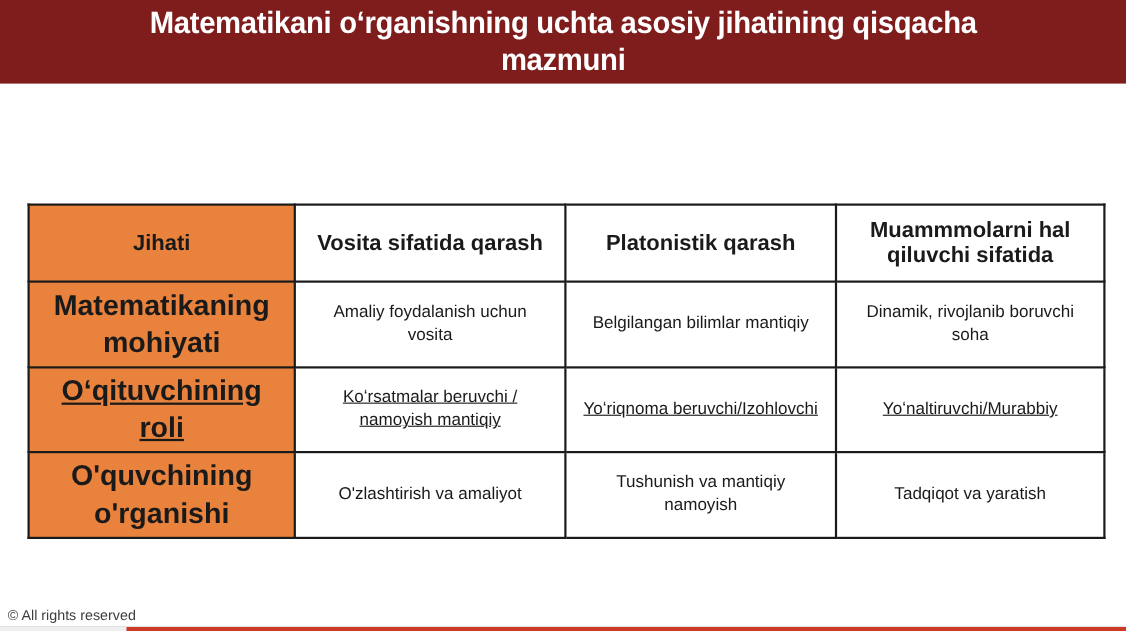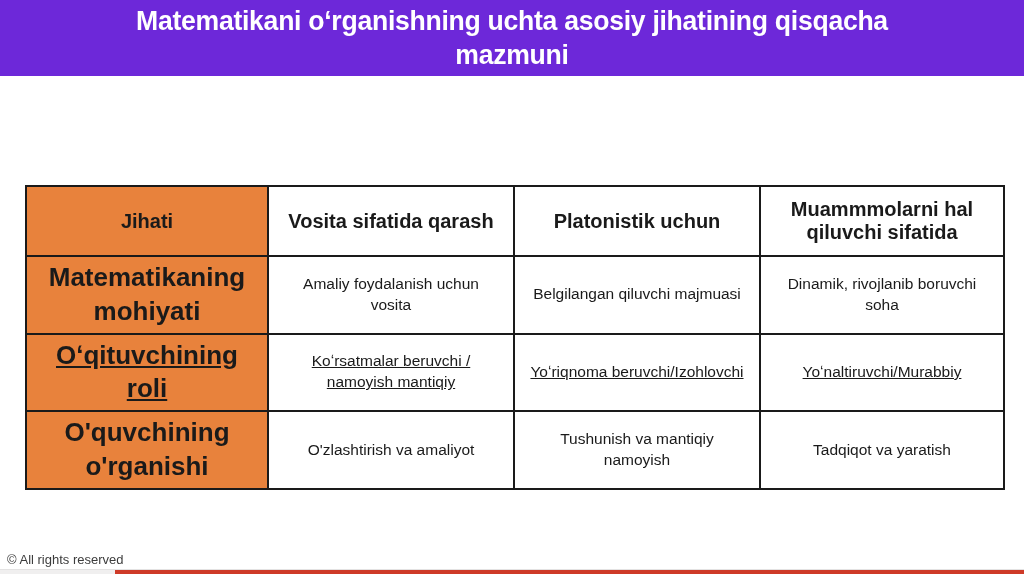--- a/index.html
+++ b/index.html
@@ -9,21 +9,21 @@
     width: 1024px; height: 574px;
     background: #ffffff;
     font-family: "Liberation Sans", sans-serif;
     color: #1a1a1a;
   }
 
   
   .banner {
     position: absolute; top: 0; left: 0; right: 0;
     height: 76px;
-    background: #6d28d9;
+    background: #7f1d1d;
     display: flex; align-items: center; justify-content: center;
   }
   .banner h1 {
     max-width: 880px;
     text-align: center;
     color: #ffffff;
     font-size: 28px;
     line-height: 1.22;
     font-weight: 700;
     letter-spacing: -0.3px;
@@ -102,27 +102,27 @@
     <colgroup>
       <col style="width:242px">
       <col style="width:246px">
       <col style="width:246px">
       <col style="width:244px">
     </colgroup>
     <tbody>
       <tr class="header-row">
         <th class="col-head">Jihati</th>
         <th>Vosita sifatida qarash</th>
-        <th>Platonistik uchun</th>
+        <th>Platonistik qarash</th>
         <th>Muammmolarni hal qiluvchi sifatida</th>
       </tr>
       <tr class="row-0">
         <td class="row-head">Matematikaning mohiyati</td>
         <td class="body-cell">Amaliy foydalanish uchun vosita</td>
-        <td class="body-cell">Belgilangan qiluvchi majmuasi</td>
+        <td class="body-cell">Belgilangan bilimlar mantiqiy</td>
         <td class="body-cell">Dinamik, rivojlanib boruvchi soha</td>
       </tr>
       <tr class="row-1">
         <td class="row-head">Oʻqituvchining roli</td>
         <td class="body-cell">Koʻrsatmalar beruvchi / namoyish mantiqiy</td>
         <td class="body-cell">Yoʻriqnoma beruvchi/Izohlovchi</td>
         <td class="body-cell">Yoʻnaltiruvchi/Murabbiy</td>
       </tr>
       <tr class="row-2">
         <td class="row-head">O'quvchining o'rganishi</td>

